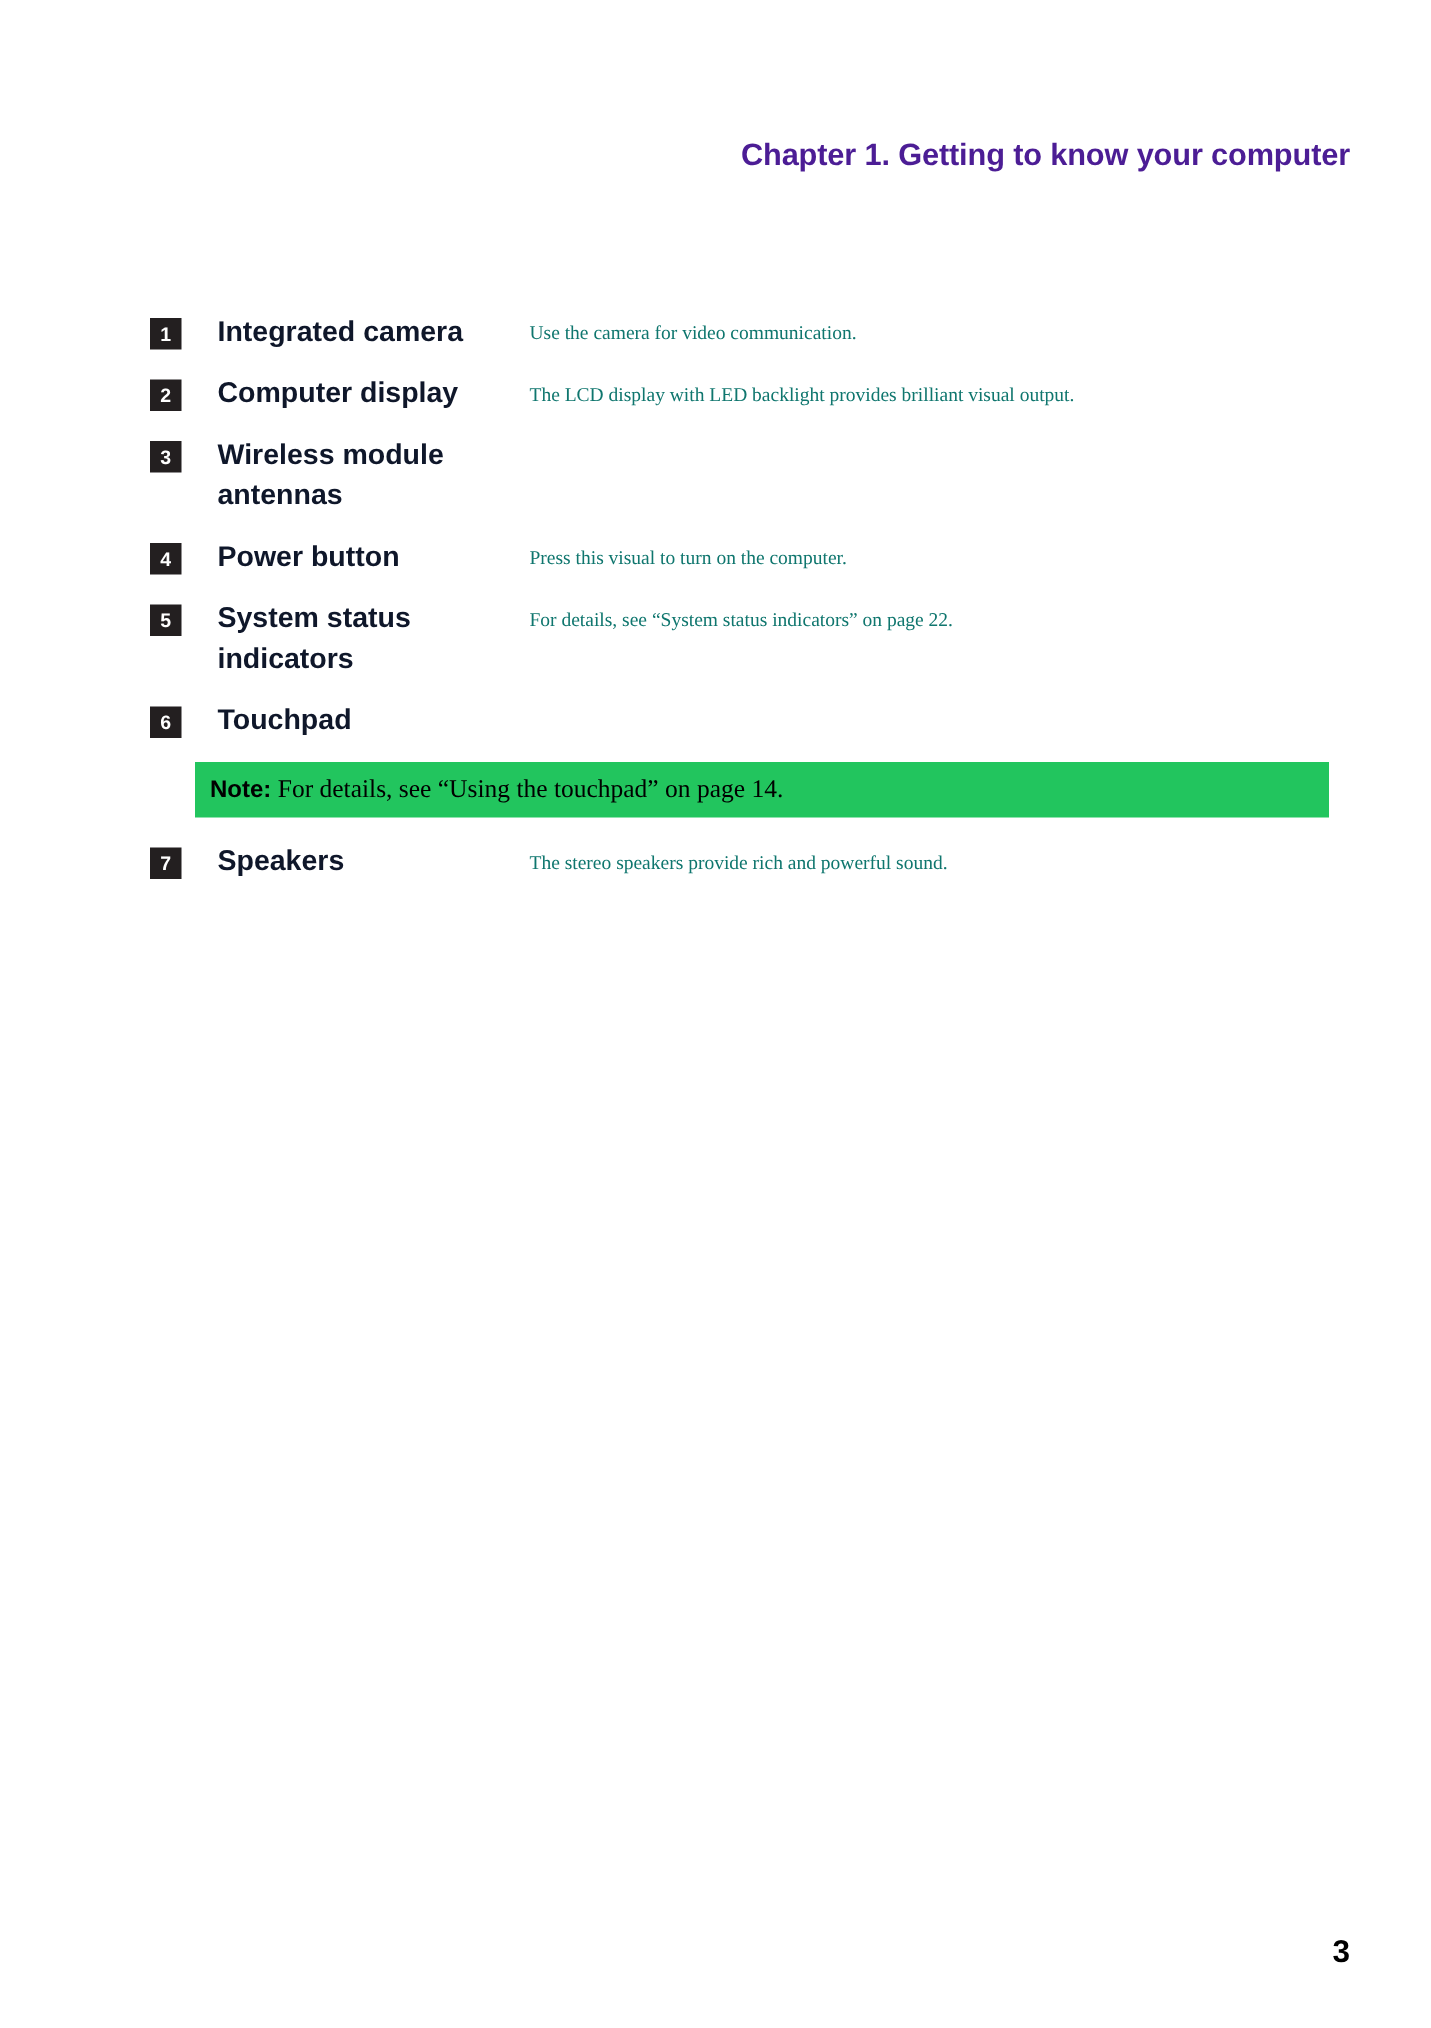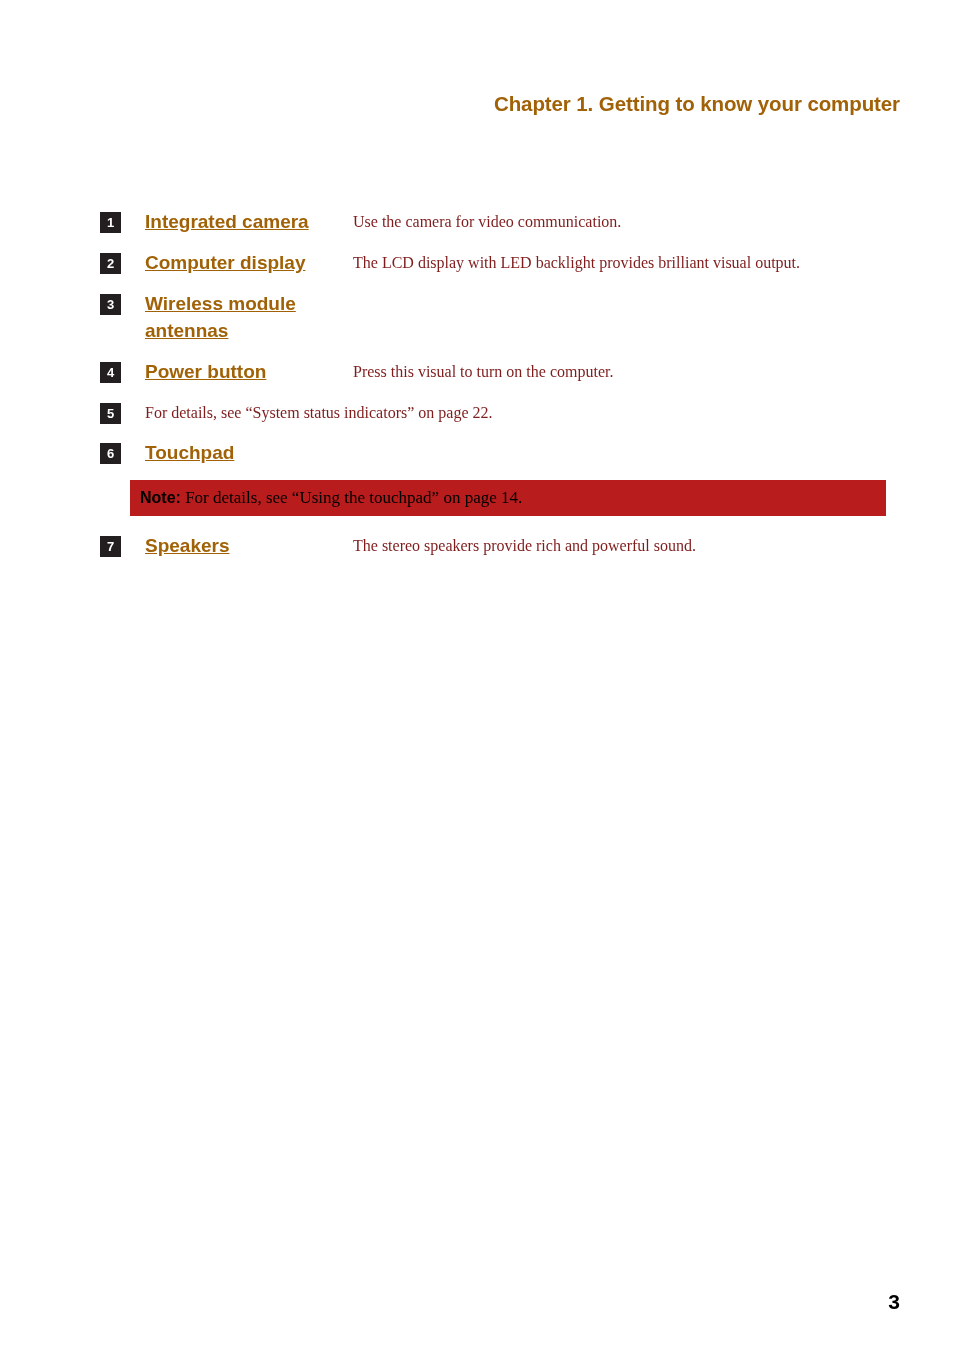--- a/index.html
+++ b/index.html
@@ -25,21 +25,21 @@
   .chapter-header {
     position: absolute;
     top: 92px;
     left: 54px;
     right: 54px;
     text-align: right;
     font-family: "Liberation Sans", sans-serif;
     font-weight: bold;
     font-size: 20.5px;
     letter-spacing: -0.1px;
-    color: #a16207;
+    color: #4c1d95;
     white-space: nowrap;
   }
 
   
   .feature-list {
     position: absolute;
     top: 208px;
     left: 100px;
     width: 800px;
   }
@@ -71,40 +71,39 @@
     box-sizing: border-box;
   }
 
   .label-cell {
     width: 208px;
     flex: 0 0 208px;
     font-family: "Liberation Sans", sans-serif;
     font-weight: bold;
     font-size: 19px;
     line-height: 27px;
-    color: #a16207;
+    color: #0f172a;
     padding-right: 6px;
     box-sizing: border-box;
-    text-decoration: underline;
   }
 
   .desc-cell {
     flex: 1 1 auto;
     font-family: "Liberation Serif", serif;
-    font-size: 16px;
+    font-size: 13px;
     line-height: 24px;
-    color: #7f1d1d;
+    color: #0f766e;
     padding-top: 2px;
   }
 
   
   .note-row {
     margin: 6px 0 16px 30px;
     width: 756px;
-    background: #b91c1c;
+    background: #22c55e;
     padding: 7px 26px 8px 10px;
     box-sizing: border-box;
     font-family: "Liberation Serif", serif;
     font-size: 17px;
     line-height: 21px;
   }
   .note-label {
     font-family: "Liberation Sans", sans-serif;
     font-weight: bold;
     font-size: 16px;
@@ -158,20 +157,21 @@
         <span class="badge">4</span>
       </div>
       <div class="label-cell">Power button</div>
       <div class="desc-cell">Press this visual to turn on the computer.</div>
     </div>
 
     <div class="feature-row">
       <div class="badge-cell">
         <span class="badge">5</span>
       </div>
+      <div class="label-cell">System status indicators</div>
       <div class="desc-cell">For details, see “System status indicators” on page 22.</div>
     </div>
 
     <div class="feature-row">
       <div class="badge-cell">
         <span class="badge">6</span>
       </div>
       <div class="label-cell">Touchpad</div>
     </div>
 

